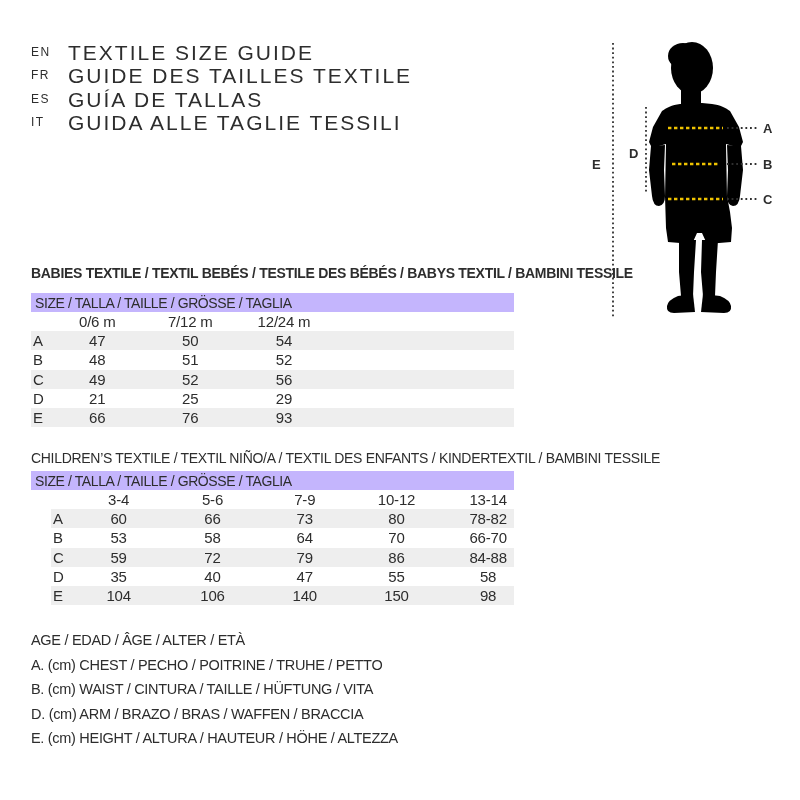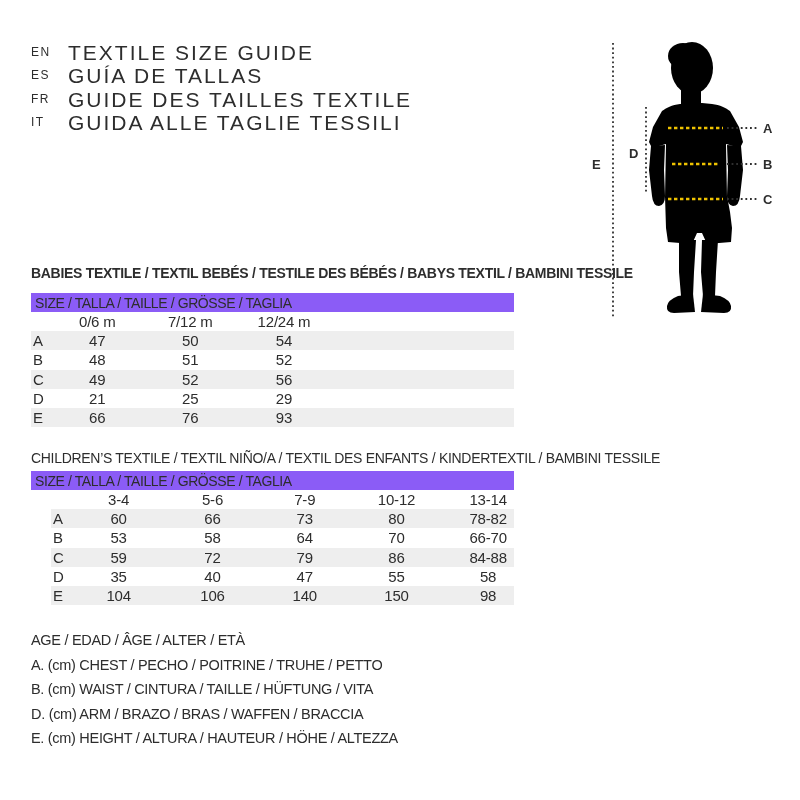--- a/index.html
+++ b/index.html
@@ -18,21 +18,21 @@
   .dot-dark{stroke:#2f2f2f;stroke-width:1.8;stroke-dasharray:1.8 2.8;fill:none;}
   .dash-yellow{stroke:#eec200;stroke-width:2.6;stroke-dasharray:3.4 2.6;fill:none;}
   .fig-label{font-family:"Liberation Sans","DejaVu Sans",sans-serif;font-size:13px;font-weight:bold;fill:#2d2d2d;}
   
   .table-block{position:absolute;left:31px;width:483px;}
   .babies{top:265px;}
   .children{top:450px;}
   .tbl-title{font-size:14px;letter-spacing:-0.3px;line-height:16px;white-space:nowrap;}
   .babies .tbl-title{height:28px;font-weight:bold;}
   .children .tbl-title{height:21px;}
-  .size-bar{height:19px;background:#8b5cf6;display:flex;align-items:center;
+  .size-bar{height:19px;background:#c4b5fd;display:flex;align-items:center;
     padding-left:4px;box-sizing:border-box;font-size:14px;letter-spacing:-0.4px;white-space:nowrap;}
   .t-row{height:19.3px;align-items:center;}
   .babies-grid{display:grid;grid-template-columns:20px 92.5px 93.5px 94px 1fr;}
   .children-grid{display:grid;grid-template-columns:20px 95.25px 92.5px 92px 91.5px 91.75px;margin-left:20px;}
   .colhead{height:19px;}
   .cell{text-align:center;font-size:15px;letter-spacing:-0.2px;}
   .cell.letter{text-align:left;padding-left:2px;}
   .stripe{background:#eeeeee;}
   
   .legend{position:absolute;left:31px;top:628px;}
@@ -42,26 +42,26 @@
 <body>
 
 <div>
 
   <header class="lang-header">
     <div class="lang-row">
       <span class="lang-code">EN</span>
       <span class="lang-title">TEXTILE SIZE GUIDE</span>
     </div>
     <div class="lang-row">
+      <span class="lang-code">FR</span>
+      <span class="lang-title">GUIDE DES TAILLES TEXTILE</span>
+    </div>
+    <div class="lang-row">
       <span class="lang-code">ES</span>
       <span class="lang-title">GUÍA DE TALLAS</span>
-    </div>
-    <div class="lang-row">
-      <span class="lang-code">FR</span>
-      <span class="lang-title">GUIDE DES TAILLES TEXTILE</span>
     </div>
     <div class="lang-row">
       <span class="lang-code">IT</span>
       <span class="lang-title">GUIDA ALLE TAGLIE TESSILI</span>
     </div>
   </header>
 
   <div class="figure">
     <svg width="210" height="300" viewBox="0 0 210 300">
 

